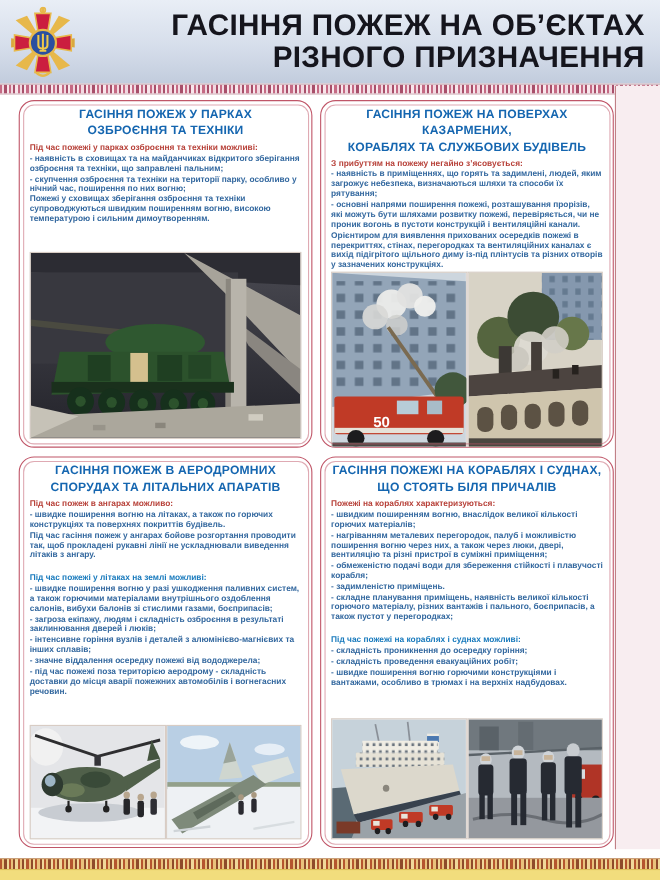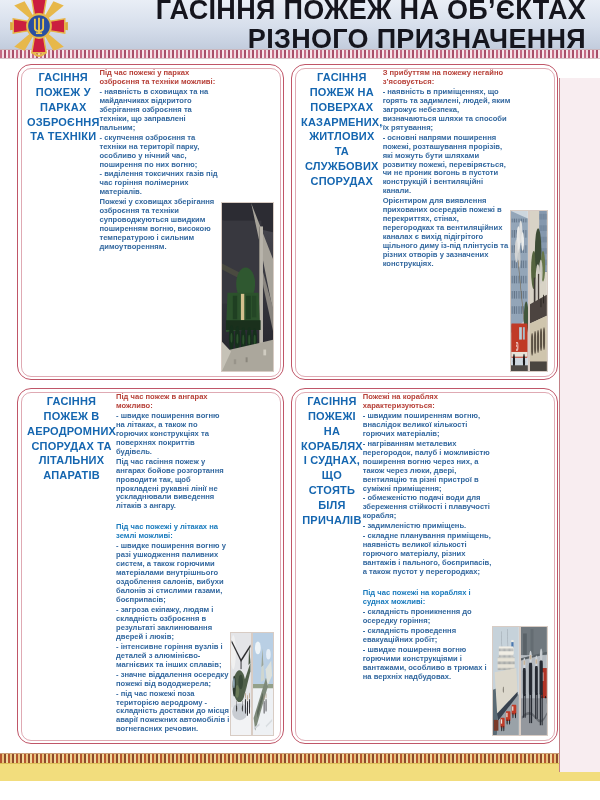--- a/index.html
+++ b/index.html
@@ -1,20 +1,20 @@
 <!DOCTYPE html>
 <html lang="uk"><head>
 <meta charset="utf-8">
 <style>
   html,body{margin:0;padding:0;}
   body{width:600px;height:800px;font-family:"Liberation Sans",sans-serif;background:#fff;}
   .poster{position:relative;width:600px;height:800px;overflow:hidden;background:#fff;}
 
   
-  .hdr{height:49px;display:flex;align-items:center;
+  .hdr{height:76px;display:flex;align-items:center;
        background:linear-gradient(180deg,#e9eef6 0%,#d6deeb 55%,#c2ccdd 100%);}
   .emblem{width:62px;height:66px;flex:0 0 62px;margin:2px 0 0 8px;}
   .hdr-title{flex:1;text-align:right;padding-right:14px;
              font-weight:bold;font-size:27px;line-height:1.07;color:#15151d;letter-spacing:.3px;}
 
   
   .orn{height:10px;width:600px;}
   .orn-top{background:#f0d7de;
      background-image:repeating-linear-gradient(90deg,#c56a84 0 2px,#f2d9e1 2px 4px,#a84f6a 4px 6px,#f8e6eb 6px 8px);
      border-top:1px solid #cbb7bd;border-bottom:1px solid #d8c3c9;box-sizing:border-box;}
@@ -25,21 +25,21 @@
 
   .right-stripe{position:absolute;top:78px;right:0;width:40px;height:694px;
                 background:#f8edf0;border-left:1px solid #c08086;}
 
   
   .main{position:relative;height:694px;box-sizing:border-box;
         padding:5px 0 0 17px;margin-right:42px;
         display:grid;grid-template-columns:1fr 1fr;grid-template-rows:316px 356px;gap:8px 7px;}
 
   .panel{position:relative;background:#fff;border:1.5px solid #c05668;border-radius:14px;
-         padding:4px 9px 7px;box-sizing:border-box;display:flex;flex-direction:row;overflow:hidden;}
+         padding:4px 9px 7px;box-sizing:border-box;display:flex;flex-direction:column;overflow:hidden;}
   .panel::after{content:"";position:absolute;inset:2.5px;border:1px solid rgba(192,86,104,.5);
                 border-radius:10px;pointer-events:none;}
   .panel h2{margin:1px 0 3px;text-align:center;color:#1566b0;font-size:11px;line-height:1.35;letter-spacing:.2px;}
   .blk{margin:0 0 1px;font-weight:bold;font-size:7.6px;line-height:1.18;color:#33689f;}
   .blk.lead-red{color:#b74038;}
   .blk.lead-blue{color:#187abd;margin-top:12px;}
 
   .photos{margin-top:auto;display:flex;gap:0;}
   .photos svg{flex:1;width:100%;border:1px solid #d8ccc4;background:#eee;display:block;}
   .p1 .photos svg{height:168px;}
@@ -90,21 +90,20 @@
 
     <section class="panel p1">
       <h2>
         <span>ГАСІННЯ ПОЖЕЖ У ПАРКАХ</span><br>
         <span>ОЗБРОЄННЯ ТА ТЕХНІКИ</span>
       </h2>
       <div class="blocks">
           <p class="blk lead-red">Під час пожежі у парках озброєння та техніки можливі:</p>
           <p class="blk ">- наявність в сховищах та на майданчиках відкритого зберігання озброєння та техніки, що заправлені пальним;</p>
           <p class="blk ">- скупчення озброєння та техніки на території парку, особливо у нічний час, поширення по них вогню;</p>
-          <p class="blk ">- виділення токсичних газів під час горіння полімерних матеріалів.</p>
           <p class="blk ">Пожежі у сховищах зберігання озброєння та техніки супроводжуються швидким поширенням вогню, високою температурою і сильним димоутворенням.</p>
         </div>
       <div class="photos">
         <svg viewBox="0 0 260 172" preserveAspectRatio="none">
           <defs>
               <linearGradient id="t-bg" x1="0" y1="0" x2="0" y2="1">
             <stop offset="0" stop-color="#4a4a52"></stop>
                 <stop offset="1" stop-color="#23232a"></stop>
               </linearGradient>
             </defs>
@@ -138,21 +137,21 @@
           <rect x="210" y="150" width="14" height="6" fill="#d0ccc1"></rect>
           <rect x="120" y="158" width="10" height="5" fill="#8a867c"></rect>
           <rect x="60" y="160" width="12" height="5" fill="#98948a"></rect>
         </svg>
       </div>
     </section>
 
     <section class="panel p2">
       <h2>
         <span>ГАСІННЯ ПОЖЕЖ НА ПОВЕРХАХ КАЗАРМЕНИХ,</span><br>
-        <span>ЖИТЛОВИХ ТА СЛУЖБОВИХ СПОРУДАХ</span>
+        <span>КОРАБЛЯХ ТА СЛУЖБОВИХ БУДІВЕЛЬ</span>
       </h2>
       <div class="blocks">
           <p class="blk lead-red">З прибуттям на пожежу негайно з’ясовується:</p>
           <p class="blk ">- наявність в приміщеннях, що горять та задимлені, людей, яким загрожує небезпека, визначаються шляхи та способи їх рятування;</p>
           <p class="blk ">- основні напрями поширення пожежі, розташування прорізів, які можуть бути шляхами розвитку пожежі, перевіряється, чи не проник вогонь в пустоти конструкцій і вентиляційні канали.</p>
           <p class="blk ">Орієнтиром для виявлення прихованих осередків пожежі в перекриттях, стінах, перегородках та вентиляційних каналах є вихід підігрітого щільного диму із-під плінтусів та різних отворів у зазначених конструкціях.</p>
         </div>
       <div class="photos">
         <svg viewBox="0 0 124 168" preserveAspectRatio="none">
           <defs>

